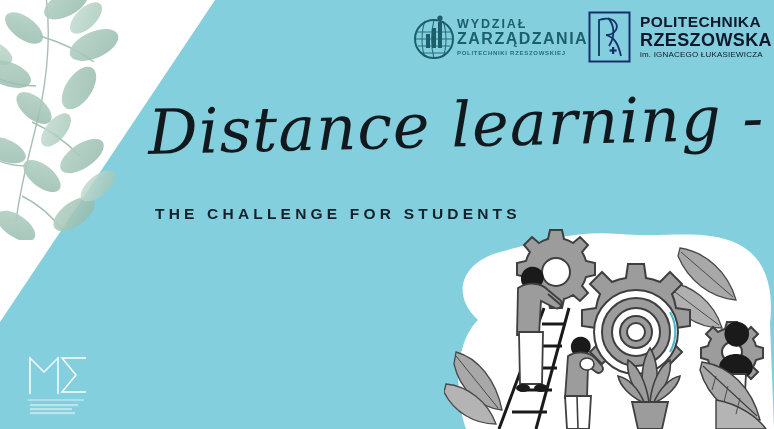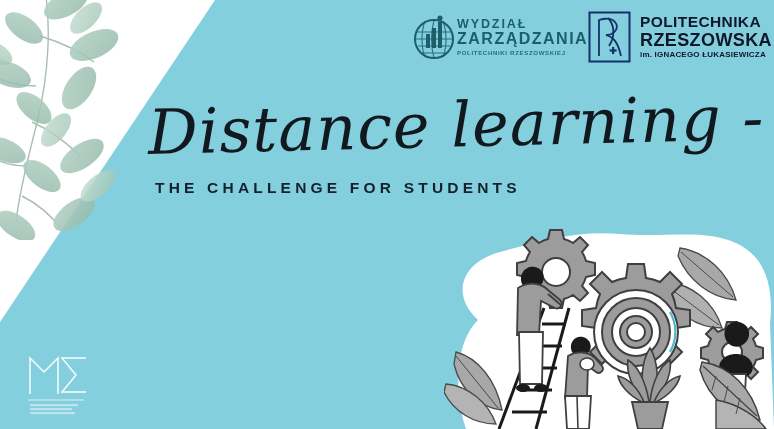--- a/index.html
+++ b/index.html
@@ -92,21 +92,21 @@
     font-weight: 700;
     letter-spacing: 0.4px;
   }
   .pr-l2 {
     font-size: 18px;
     font-weight: 700;
     letter-spacing: 0.4px;
   }
   .pr-l3 {
     font-size: 8px;
-    font-weight: 700;
+    font-weight: 400;
     letter-spacing: 0.2px;
     margin-top: 2px;
   }
 
   
   .title-script {
     position: absolute;
     left: 148px; top: 96px;
     width: 600px;
     z-index: 6;
@@ -116,21 +116,21 @@
     font-size: 62px;
     font-weight: 400;
     letter-spacing: 1px;
     white-space: nowrap;
     transform: rotate(-1.4deg);
     transform-origin: left center;
   }
 
   .title-sub {
     position: absolute;
-    left: 155px; top: 179px;
+    left: 155px; top: 205px;
     z-index: 6;
     color: #14202b;
     font-size: 15.5px;
     font-weight: 700;
     letter-spacing: 4.2px;
     white-space: nowrap;
   }
 
   
   .author-logo {

